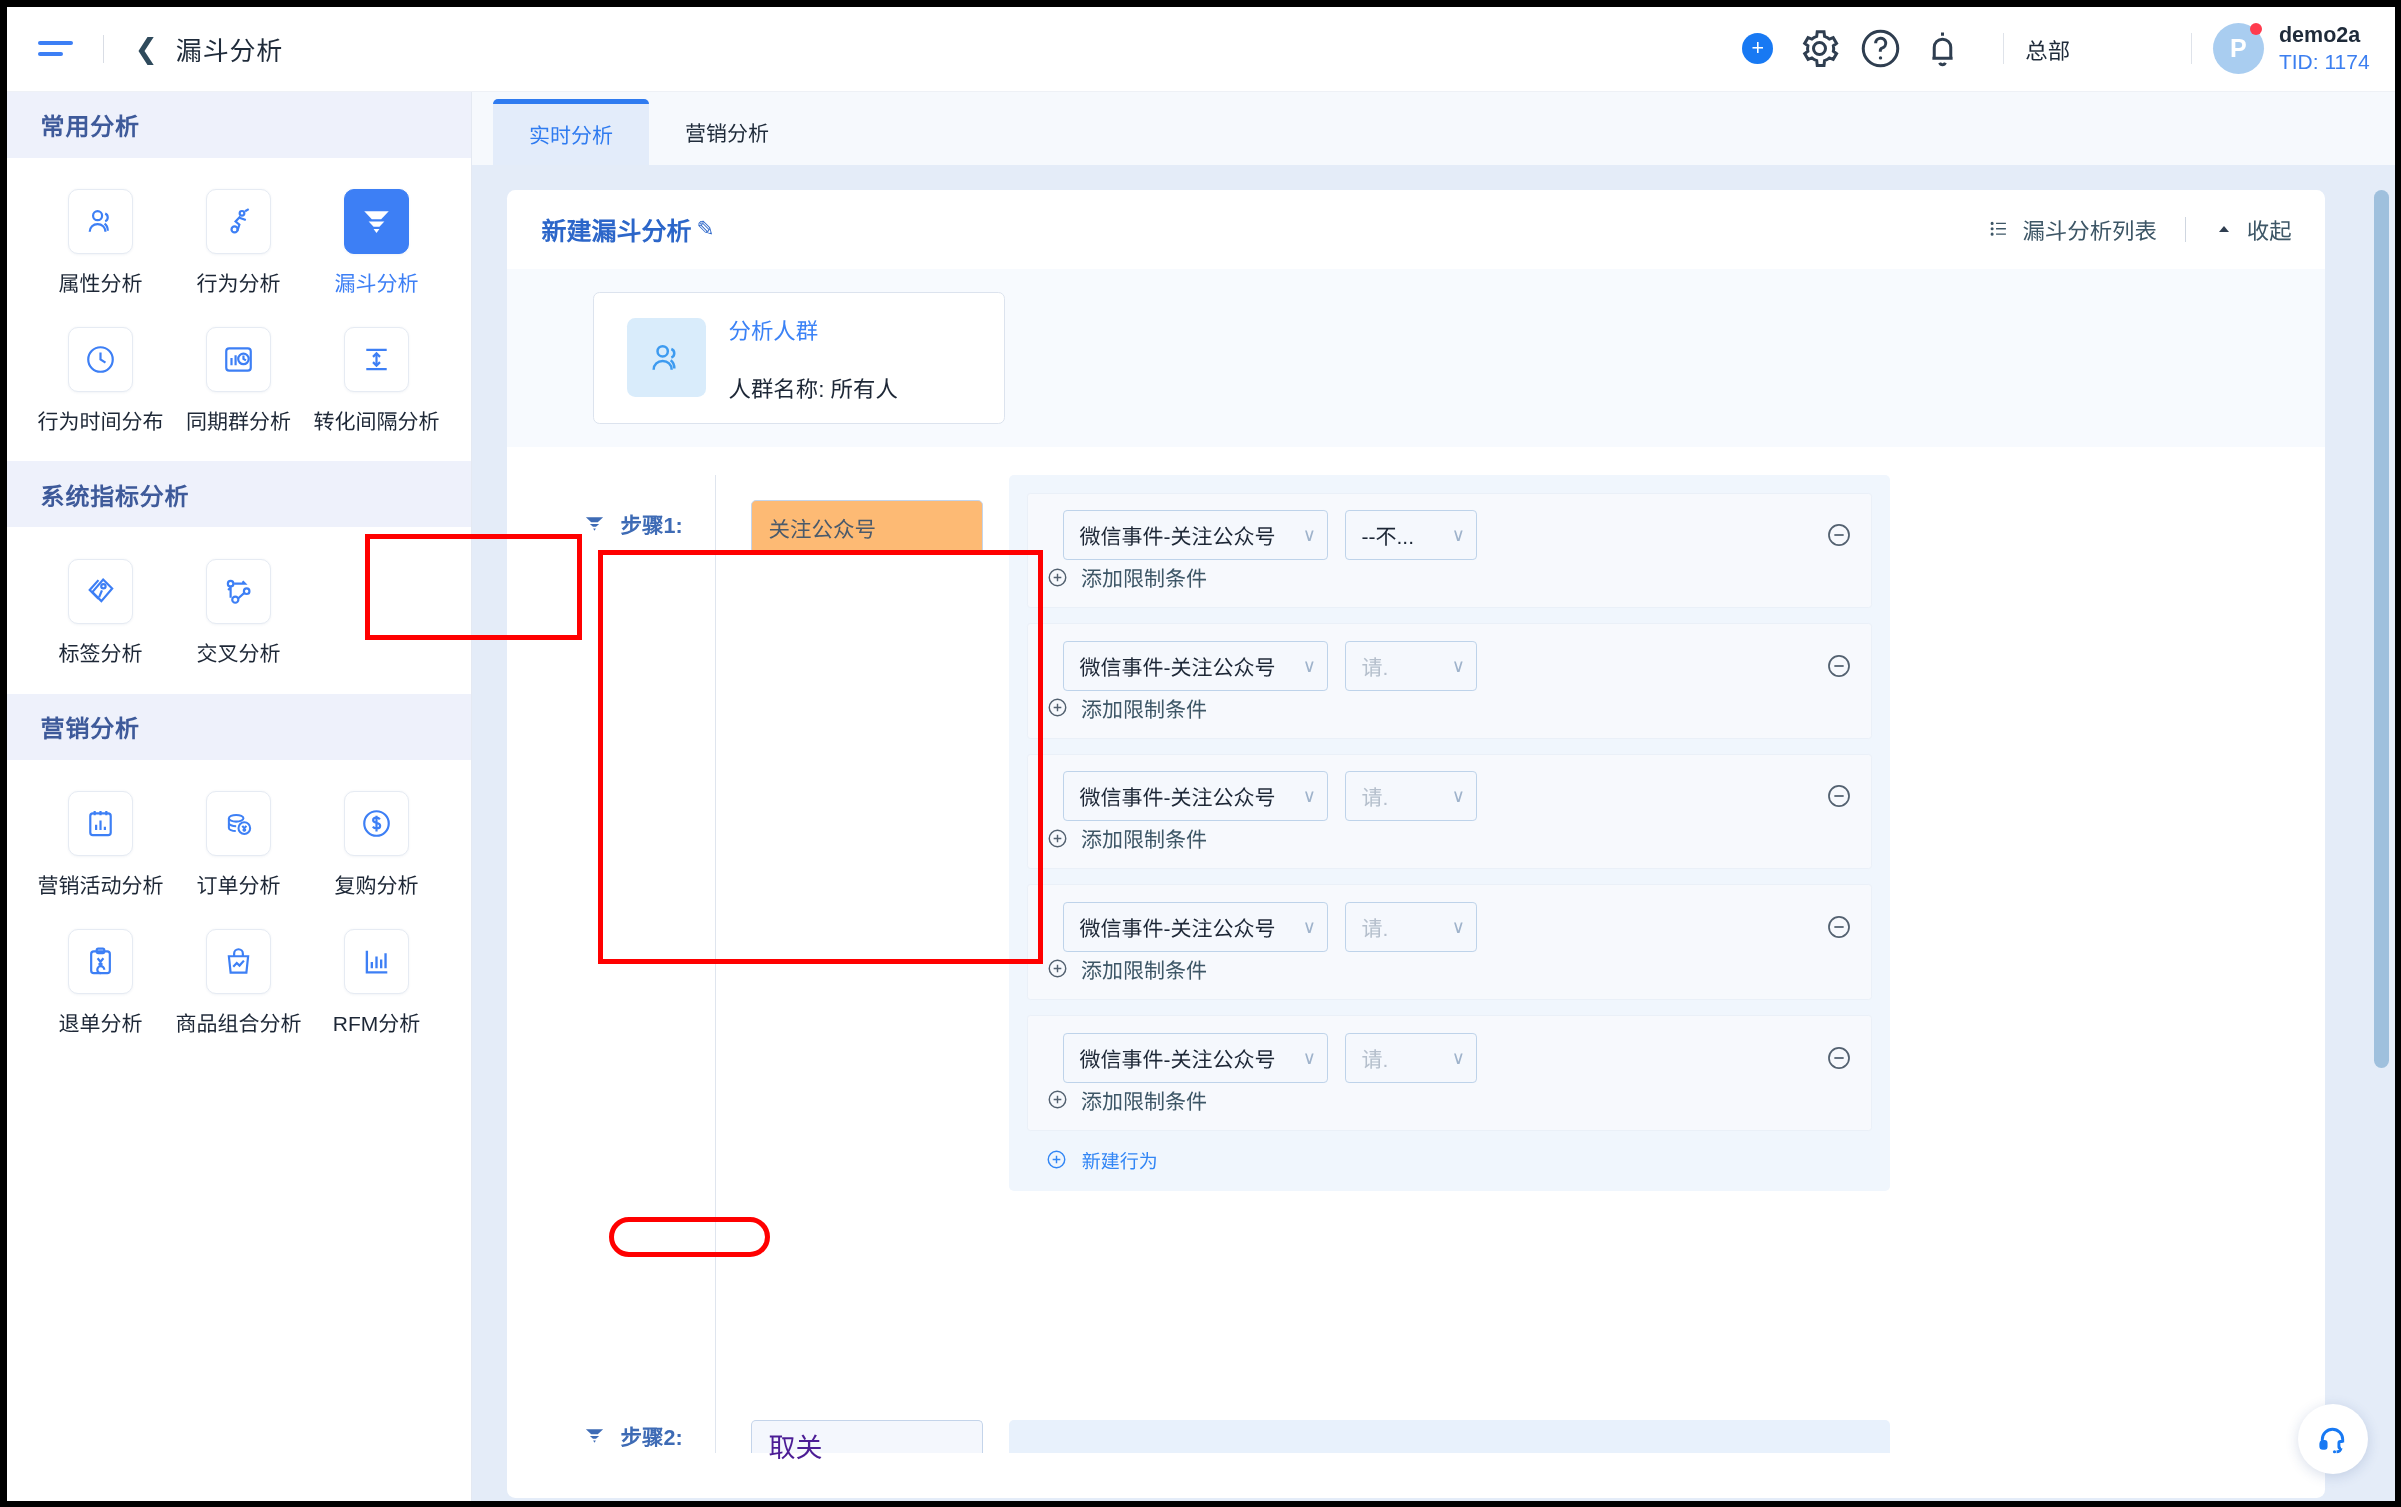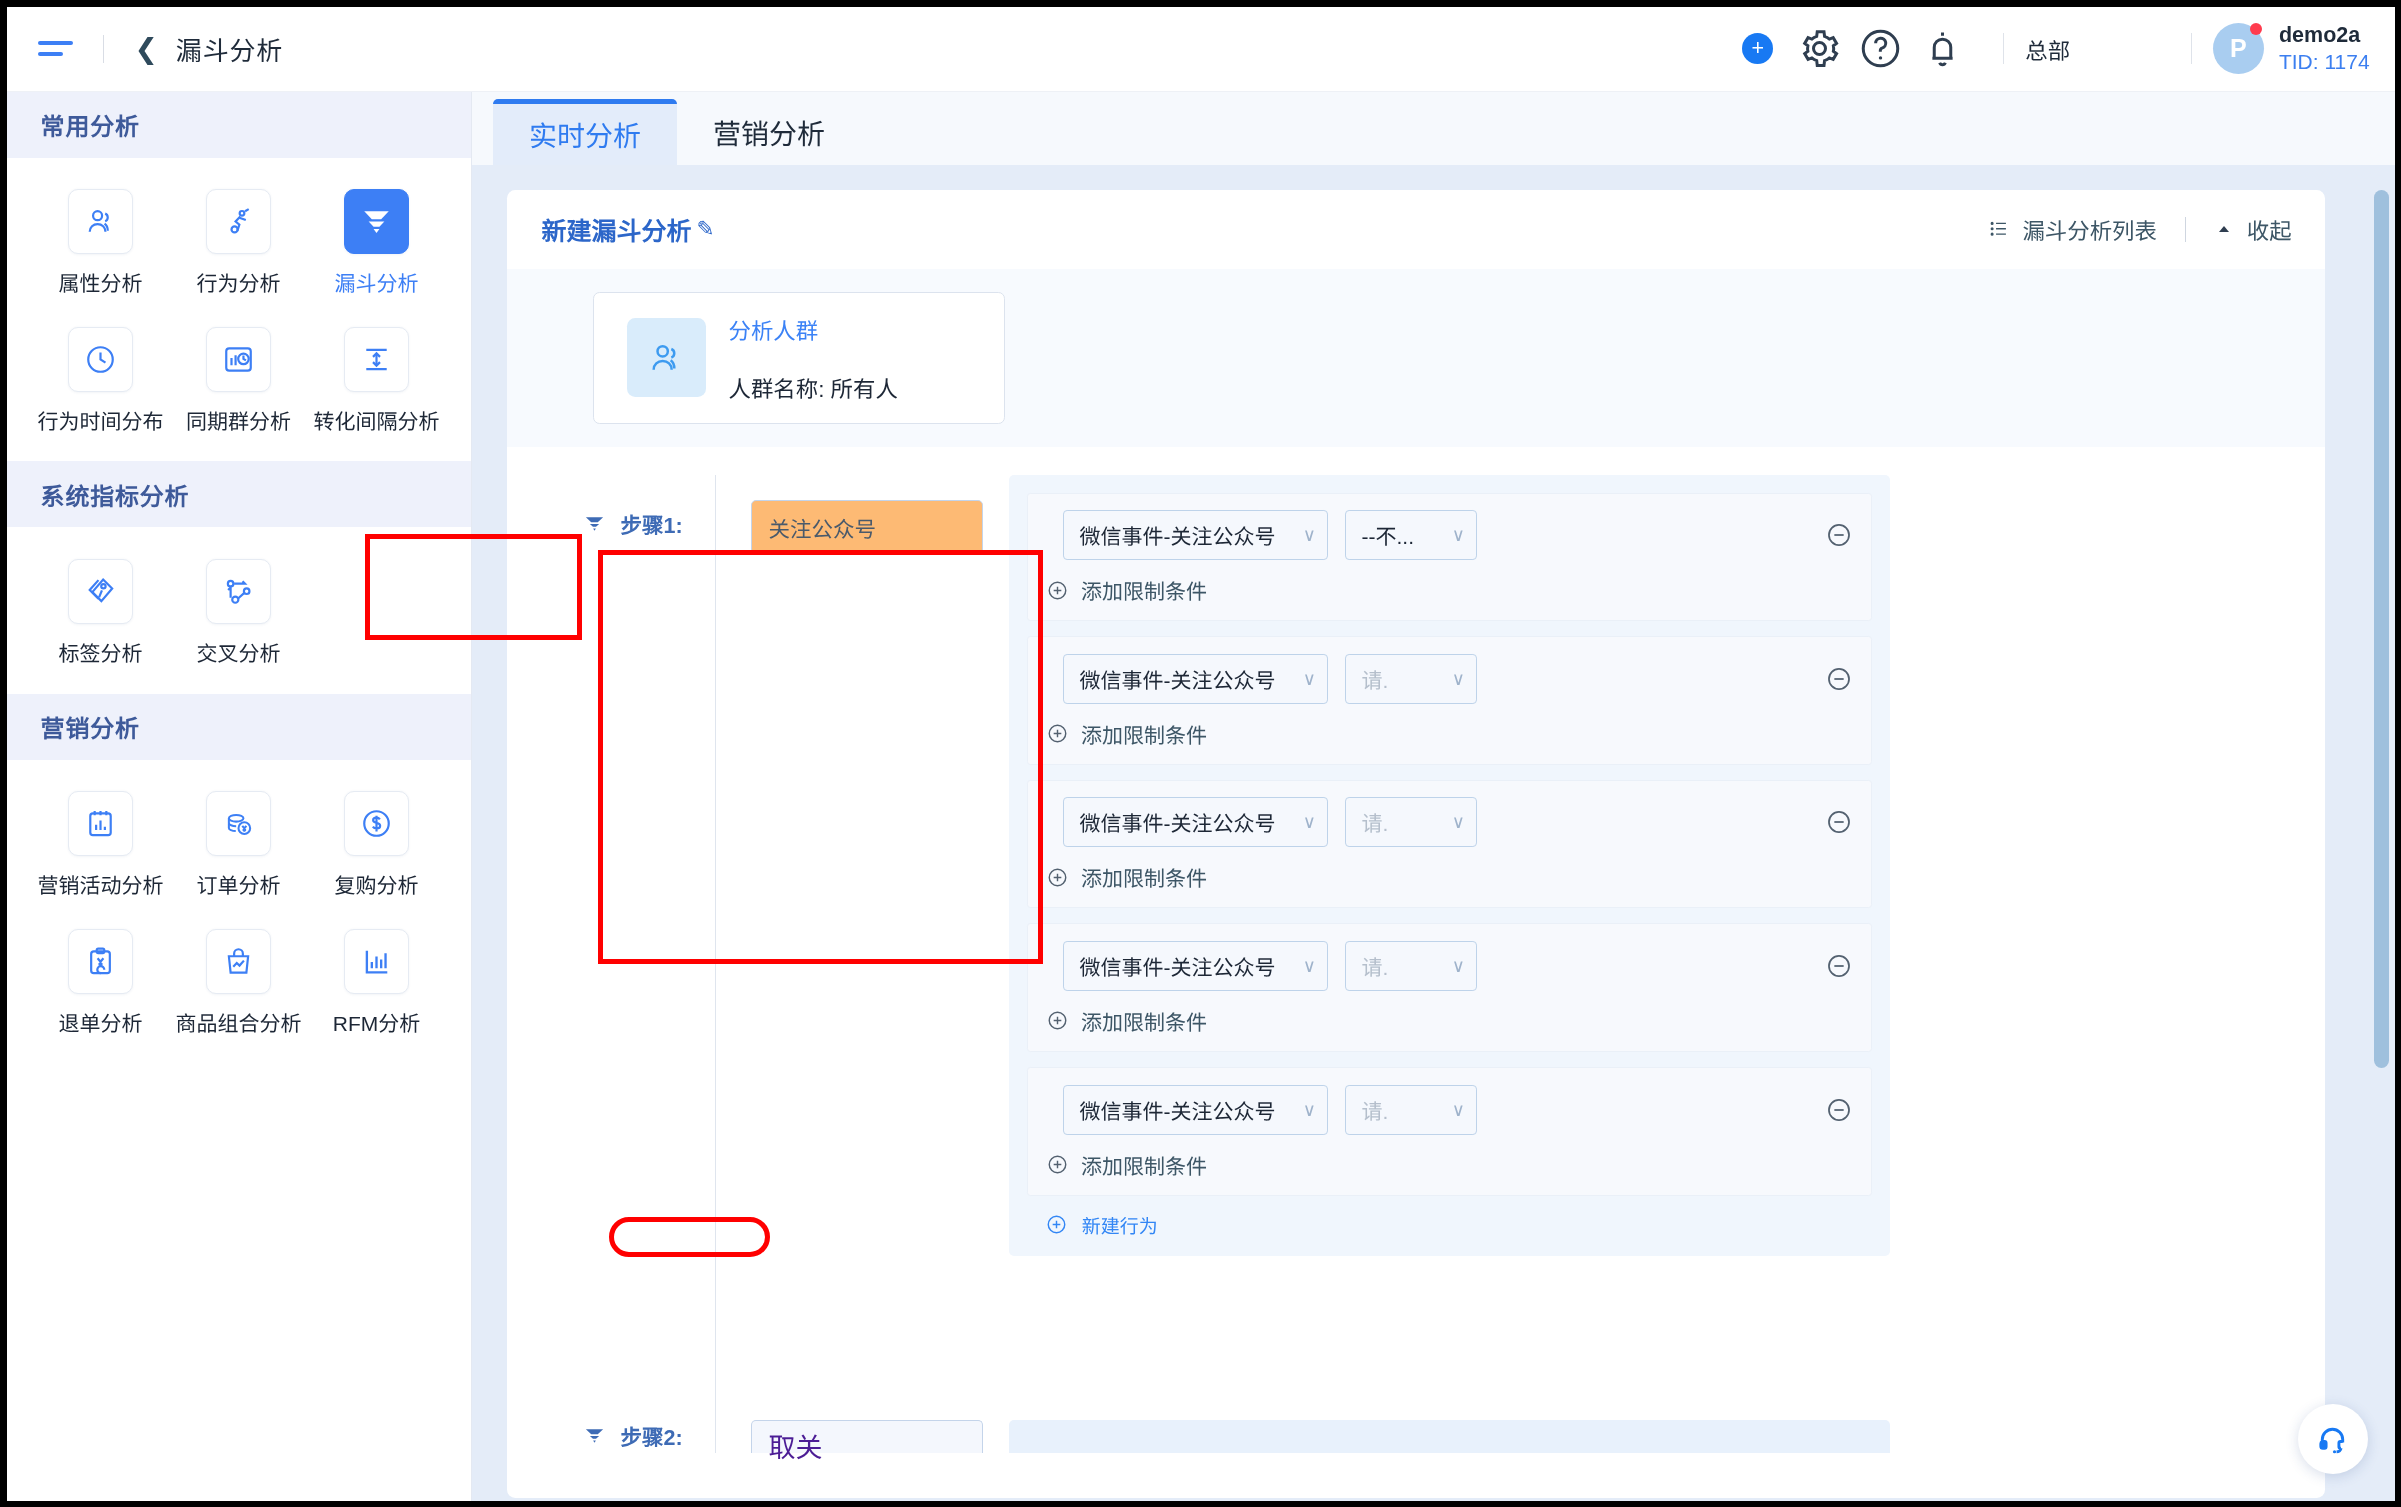--- a/index.html
+++ b/index.html
@@ -69,21 +69,21 @@
   .gitem .lbl.active { color: #3d7ff5; }
 
   
   .main {
     position: absolute; left: 465px; top: 85px; width: 1924px; height: 1409px;
     background: #e4ecf8; overflow: hidden;
   }
   .tabs { height: 73px; background: #f6f9fd; display: flex; align-items: flex-end; padding-left: 21.5px; }
   .tab {
     height: 66px; min-width: 147px; padding: 0 36px; display:flex; align-items:center; justify-content:center;
-    font-size: 28px; color: #1f2b3a; background: transparent; cursor:pointer;
+    font-size: 21px; color: #1f2b3a; background: transparent; cursor:pointer;
     border-top-left-radius: 5px; border-top-right-radius: 5px;
   }
   .tab.active { background: #e3ecfa; color: #2f7bf0; border-top: 5px solid #2f7bf0; }
 
   .content { position:absolute; left:0; top:73px; width:1924px; height:1336px; background:#e4ecf8; padding: 25px 35px 0 35px; }
   .card { background: #ffffff; border-radius: 8.3px; width: 1818px; min-height: 1308px; position: relative;}
 
   .card-head { height: 79px; display:flex; align-items:center; padding: 0 33px 0 35px; }
   .card-title { font-size: 25px; font-weight: bold; color: #2c66c9; display:flex; align-items:center; gap:5px;}
   .pencil { font-size: 21.5px; color:#2c66c9; }
@@ -127,21 +127,21 @@
   .cond-line { display:flex; align-items:center; gap: 17px; margin-left: 17px; }
   .sel {
     height: 50px; background: #f5f8fd; border: 0.8px solid #bed3ea; border-radius: 4.1px;
     display:flex; align-items:center; padding: 0 11.6px 0 15px; font-size: 21px; color:#1d2736; cursor:pointer;
   }
   .sel.evt { width: 265px; justify-content: space-between;}
   .sel.op  { width: 132px; justify-content: space-between;}
   .sel .ph { color: #b5bfcc; }
   .caret { color:#9fb3cb; font-size: 18px; line-height:1; font-family:"DejaVu Sans",sans-serif; }
   .minus-btn { margin-left: auto; width: 28px; height: 28px; cursor:pointer; }
-  .add-limit { display:flex; align-items:center; gap: 11.6px; margin-top: 15px; font-size: 21px; color:#3d5666; cursor:pointer;}
+  .add-limit { display:flex; align-items:center; gap: 11.6px; margin-top: 2px; font-size: 21px; color:#3d5666; cursor:pointer;}
   .circ { width: 23px; height: 23px; }
 
   .new-behav { display:flex; align-items:center; gap: 13.2px; padding: 15px 0 0 18px; font-size: 19px; color:#3286f5; cursor:pointer;}
 
   
   .redbox { position:absolute; border: 5px solid #ff0000; pointer-events:none; z-index: 40; }
   .redpill { position:absolute; border: 5px solid #ff0000; border-radius: 33px; pointer-events:none; z-index: 40;}
 
   
   .vscroll { position:absolute; right: 6.6px; top: 98px; width: 15px; height: 878px; border-radius: 7.5px; background:#9fc0dd; z-index: 30;}

